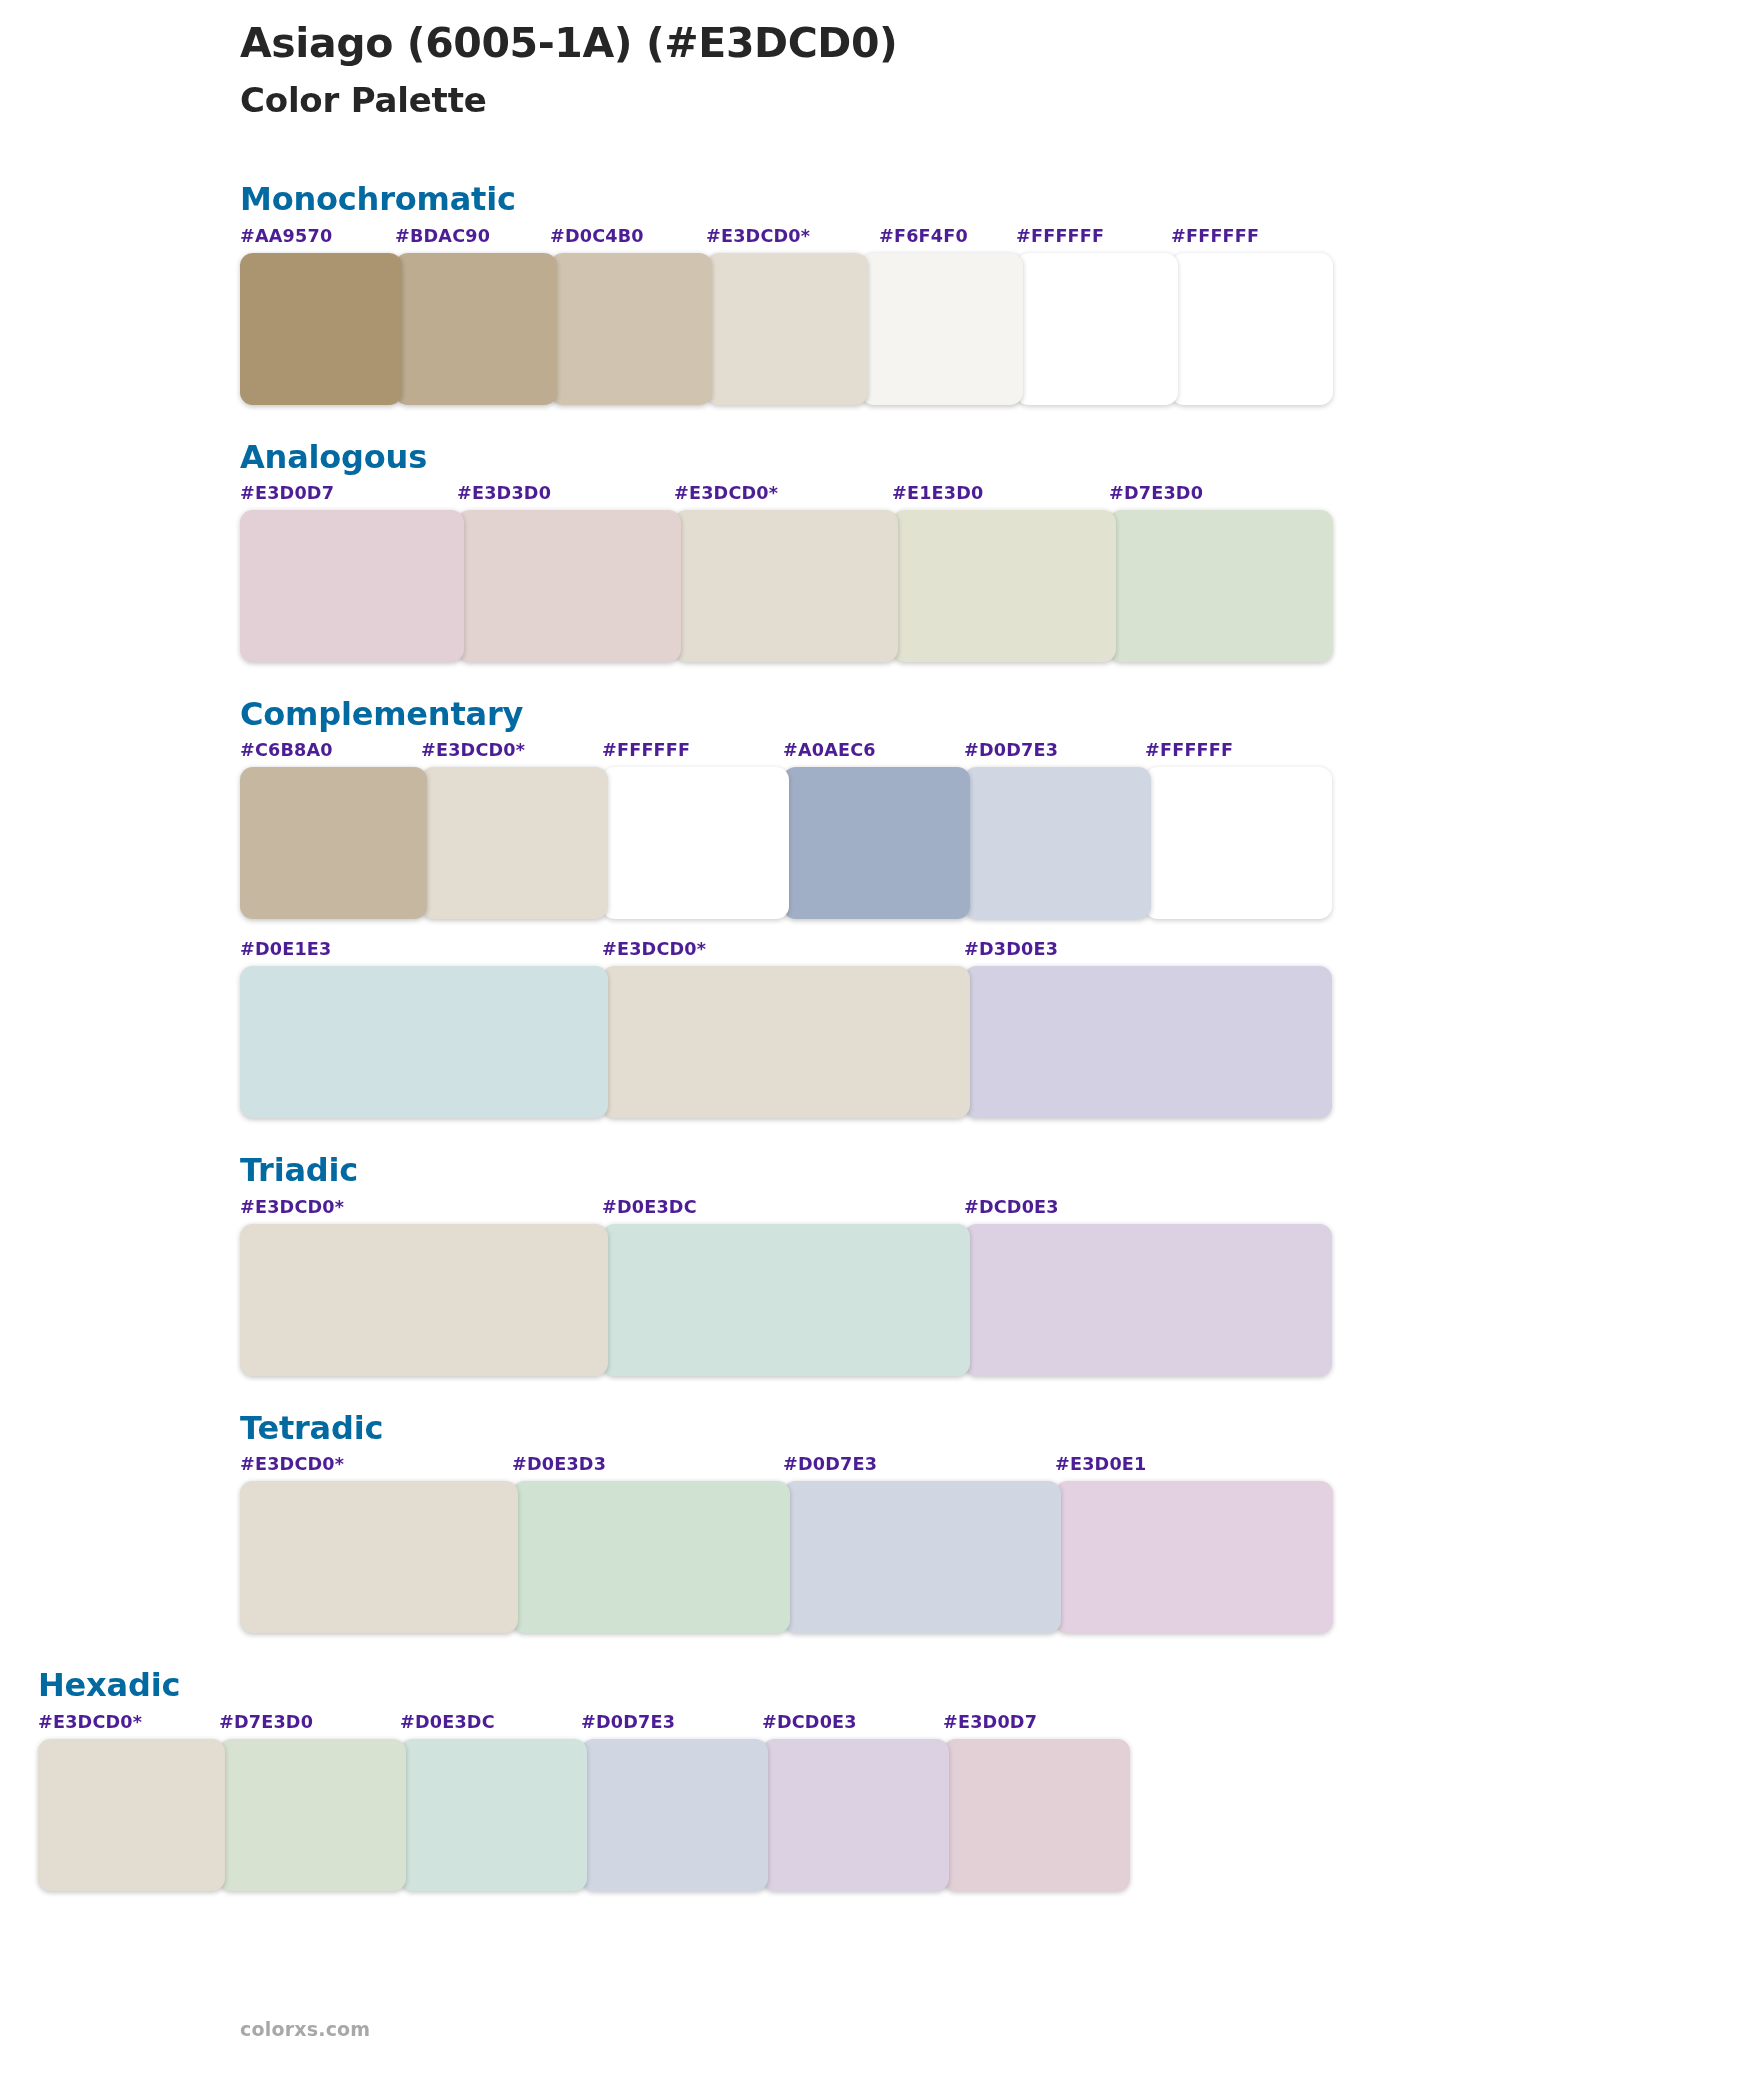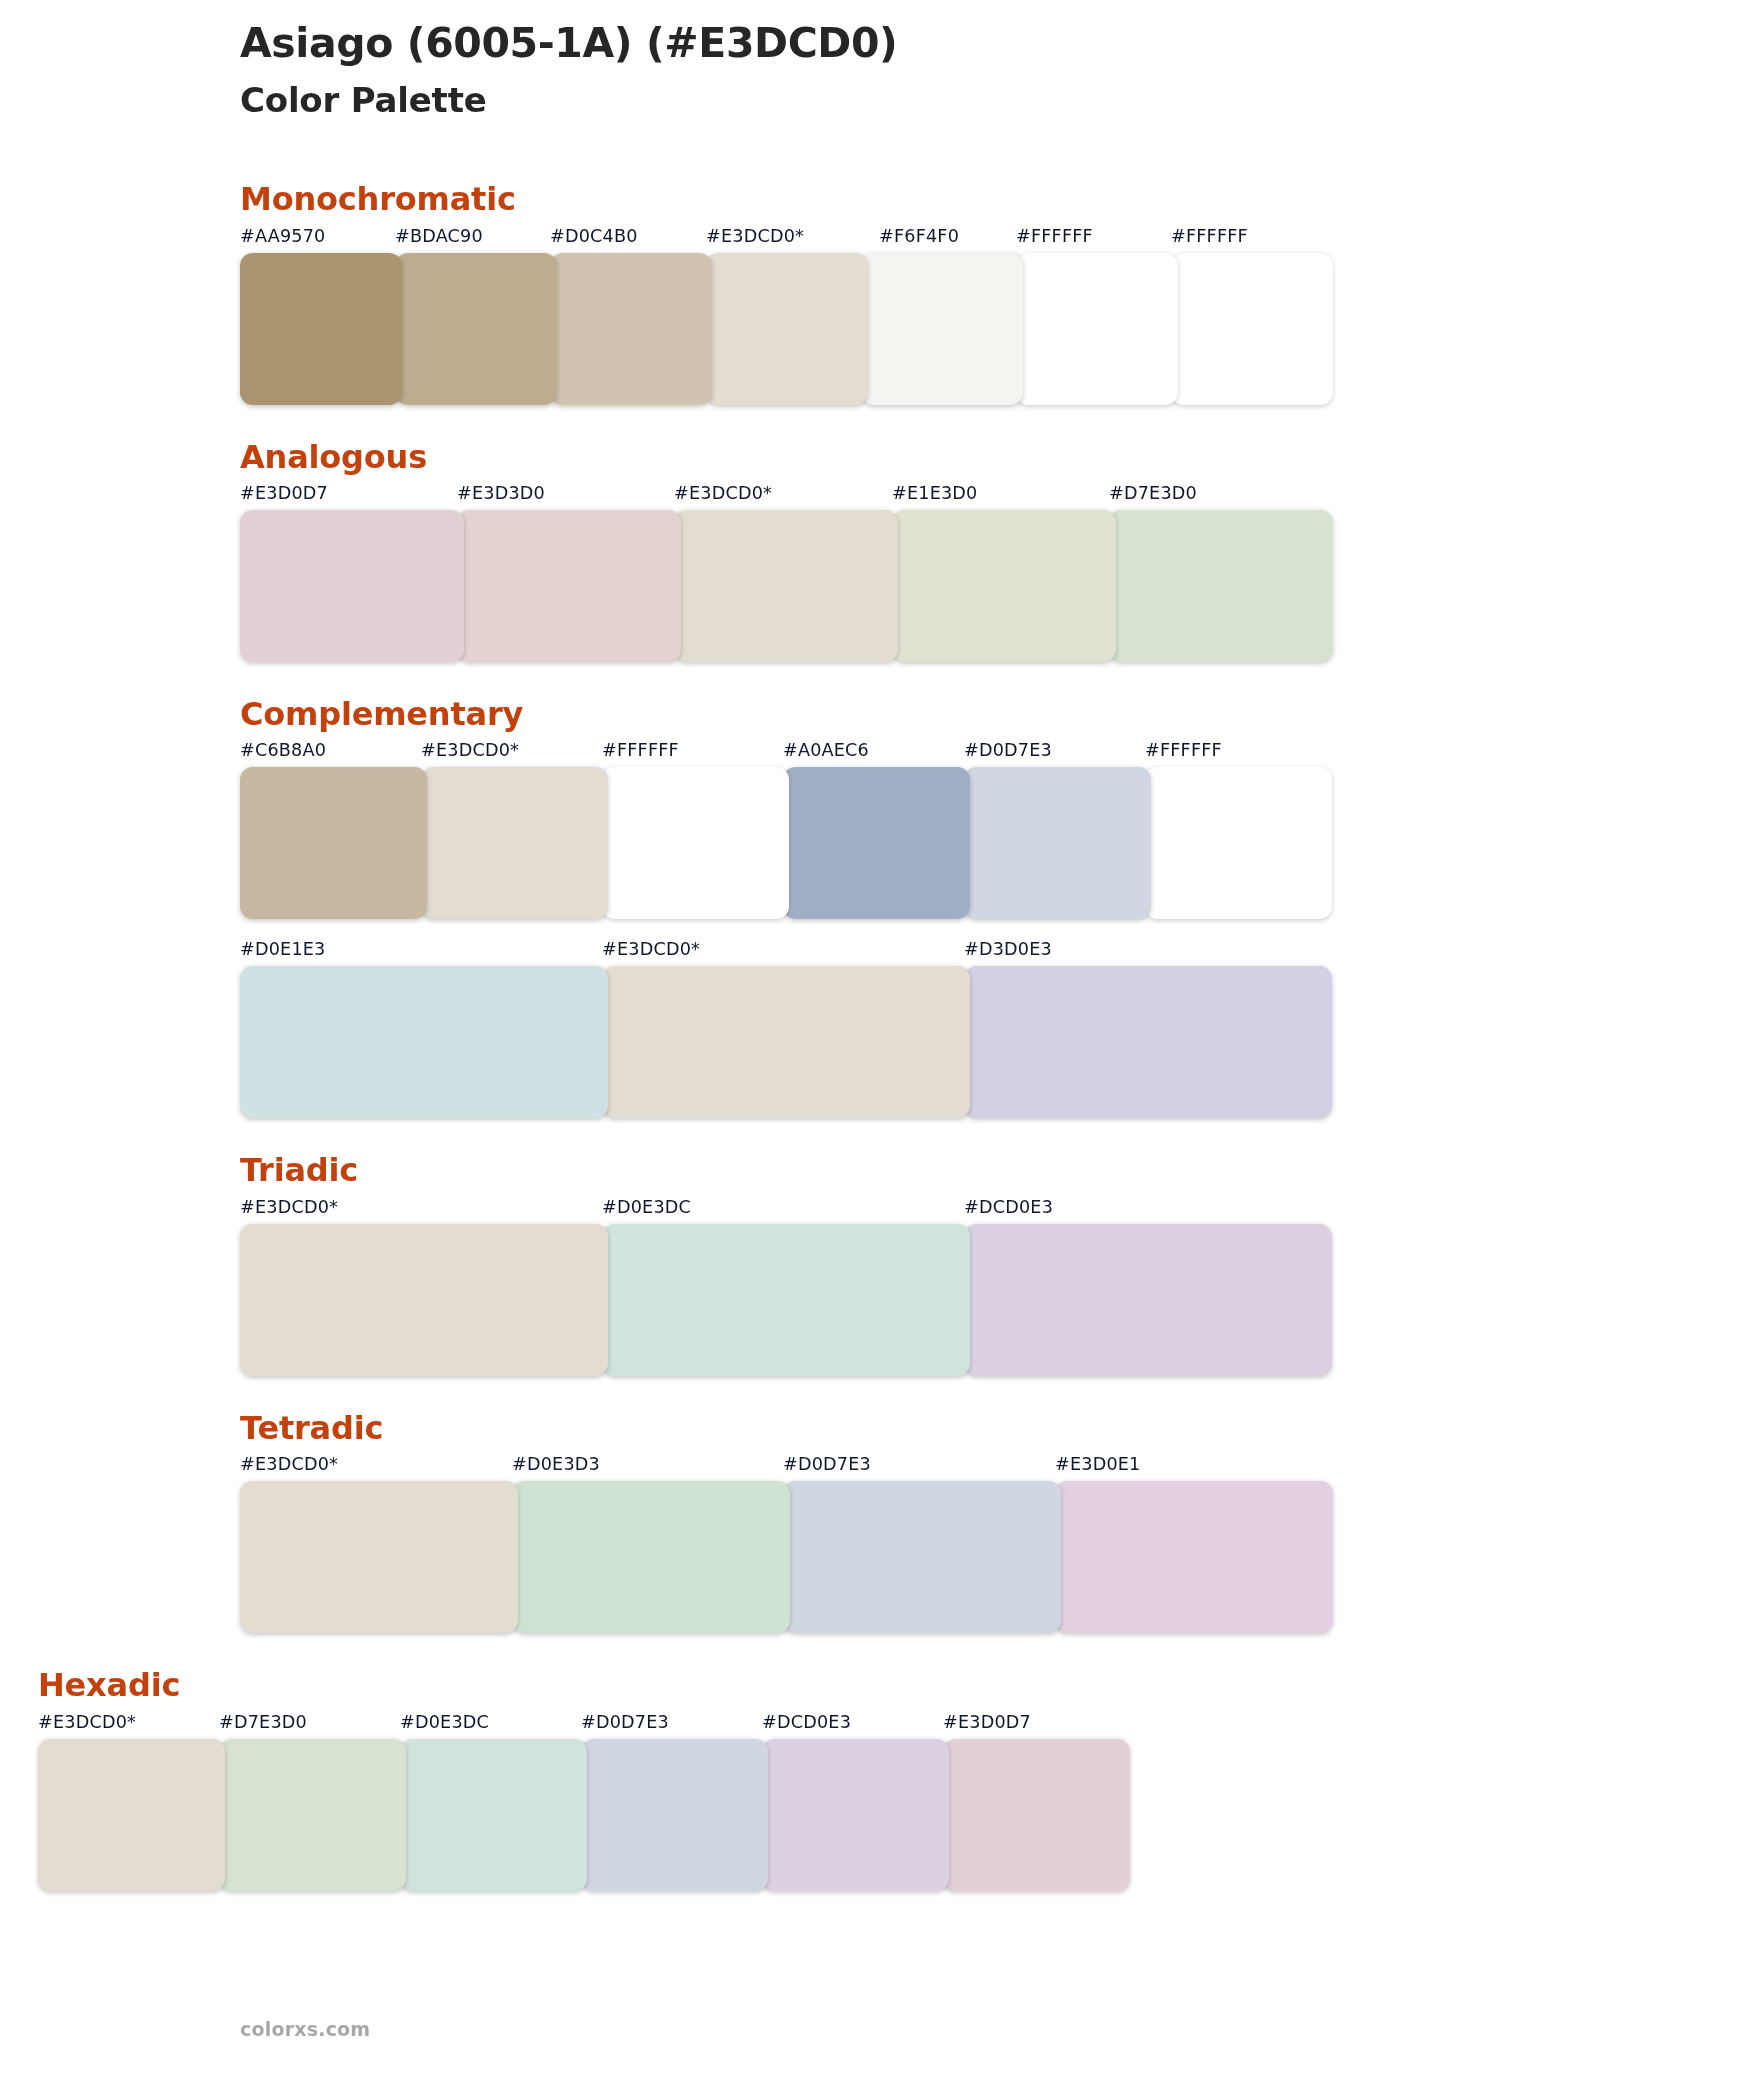--- a/index.html
+++ b/index.html
@@ -41,35 +41,35 @@
   .sections {
     margin-top: 58px;
   }
   .section {
     position: relative;
     padding-left: 240px;
   }
   .section-title {
     font-size: 32px;
     font-weight: bold;
-    color: #c2410c;
+    color: #0369a1;
     letter-spacing: -0.2px;
     margin: 0 0 4.8px 0;
     line-height: 1.3;
   }
   .labels {
     position: relative;
     height: 27px;
   }
   .swatch-label {
     position: absolute;
     top: 0;
     font-size: 17.6px;
-    font-weight: normal;
-    color: #0f172a;
+    font-weight: bold;
+    color: #4c1d95;
     white-space: nowrap;
     letter-spacing: 0.2px;
   }
   .swatches {
     position: relative;
   }
   .swatch {
     position: absolute;
     top: 0;
     border-radius: 12.8px;

